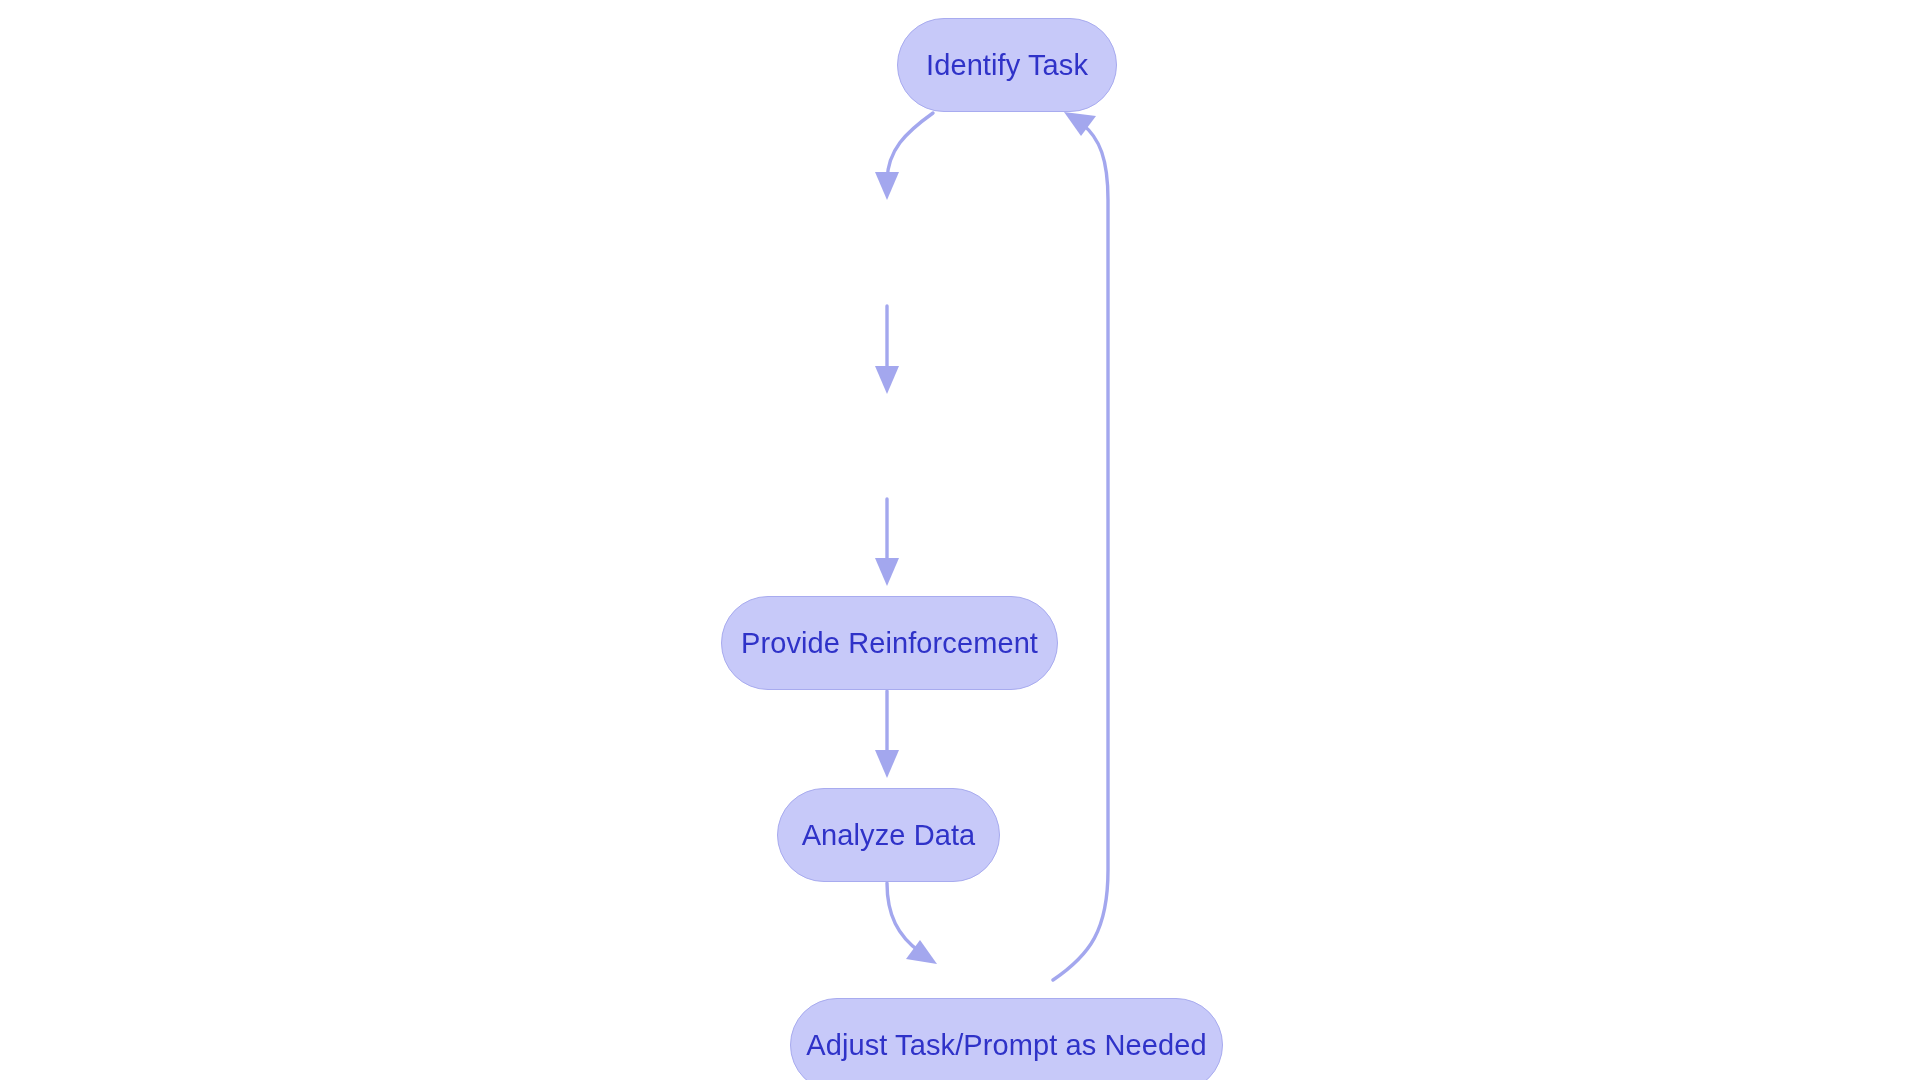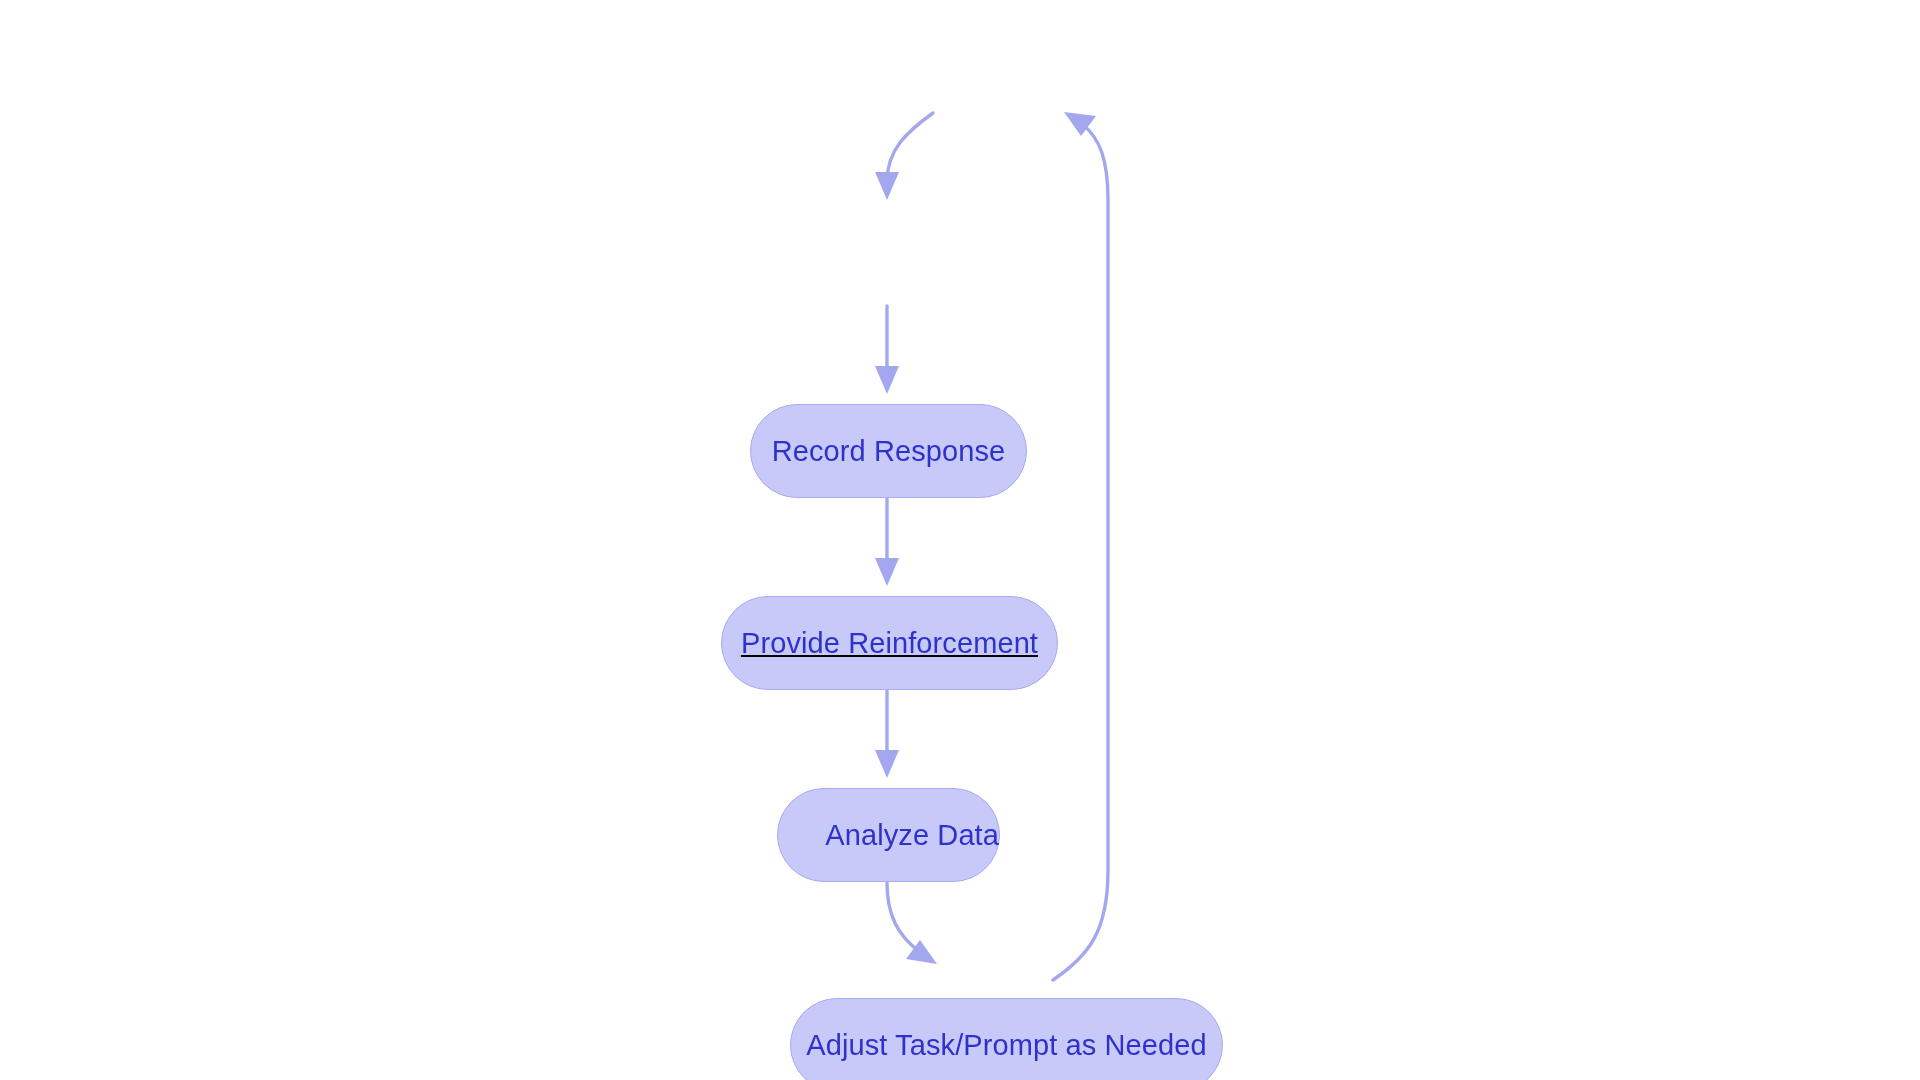--- a/index.html
+++ b/index.html
@@ -80,31 +80,31 @@
     </g>
 
     <g>
       <path d="M 1053 980 C 1090 955, 1108 930, 1108 870
                L 1108 200
                C 1108 160, 1100 138, 1082 124" fill="none" stroke="#a3a7ee" stroke-width="3.4" stroke-linecap="round"></path>
       <polygon points="1064,112 1096,116 1081,136" fill="#a3a7ee"></polygon>
     </g>
   </svg>
 
+  <div class="flow-node" style="left:897px; top:18px; width:220px; height:94px;">
+    <span class="flow-node-label">Identify Task</span>
+  </div>
 
 
-  <div class="flow-node" style="left:750px; top:404px; width:277px; height:94px;">
-    <span class="flow-node-label">Record Response</span>
-  </div>
 
-  <div class="flow-node" style="left:721px; top:596px; width:337px; height:94px;text-decoration:underline;">
+  <div class="flow-node" style="left:721px; top:596px; width:337px; height:94px;">
     <span class="flow-node-label">Provide Reinforcement</span>
   </div>
 
-  <div class="flow-node" style="left:777px; top:788px; width:223px; height:94px;justify-content:flex-end;">
+  <div class="flow-node" style="left:777px; top:788px; width:223px; height:94px;">
     <span class="flow-node-label">Analyze Data</span>
   </div>
 
   <div class="flow-node" style="left:790px; top:980px; width:433px; height:94px;margin-top:18px;">
     <span class="flow-node-label">Adjust Task/Prompt as Needed</span>
   </div>
 
 </div>
 
 </body></html>

